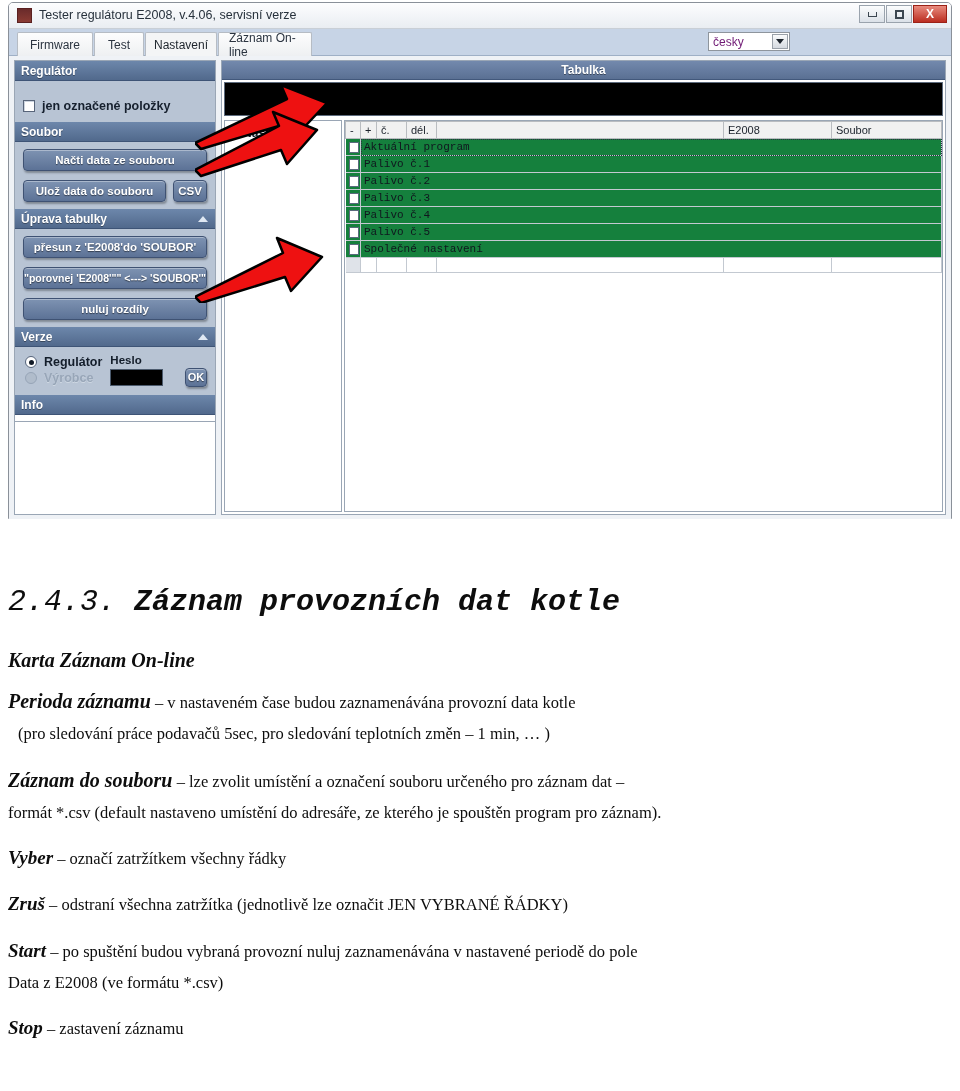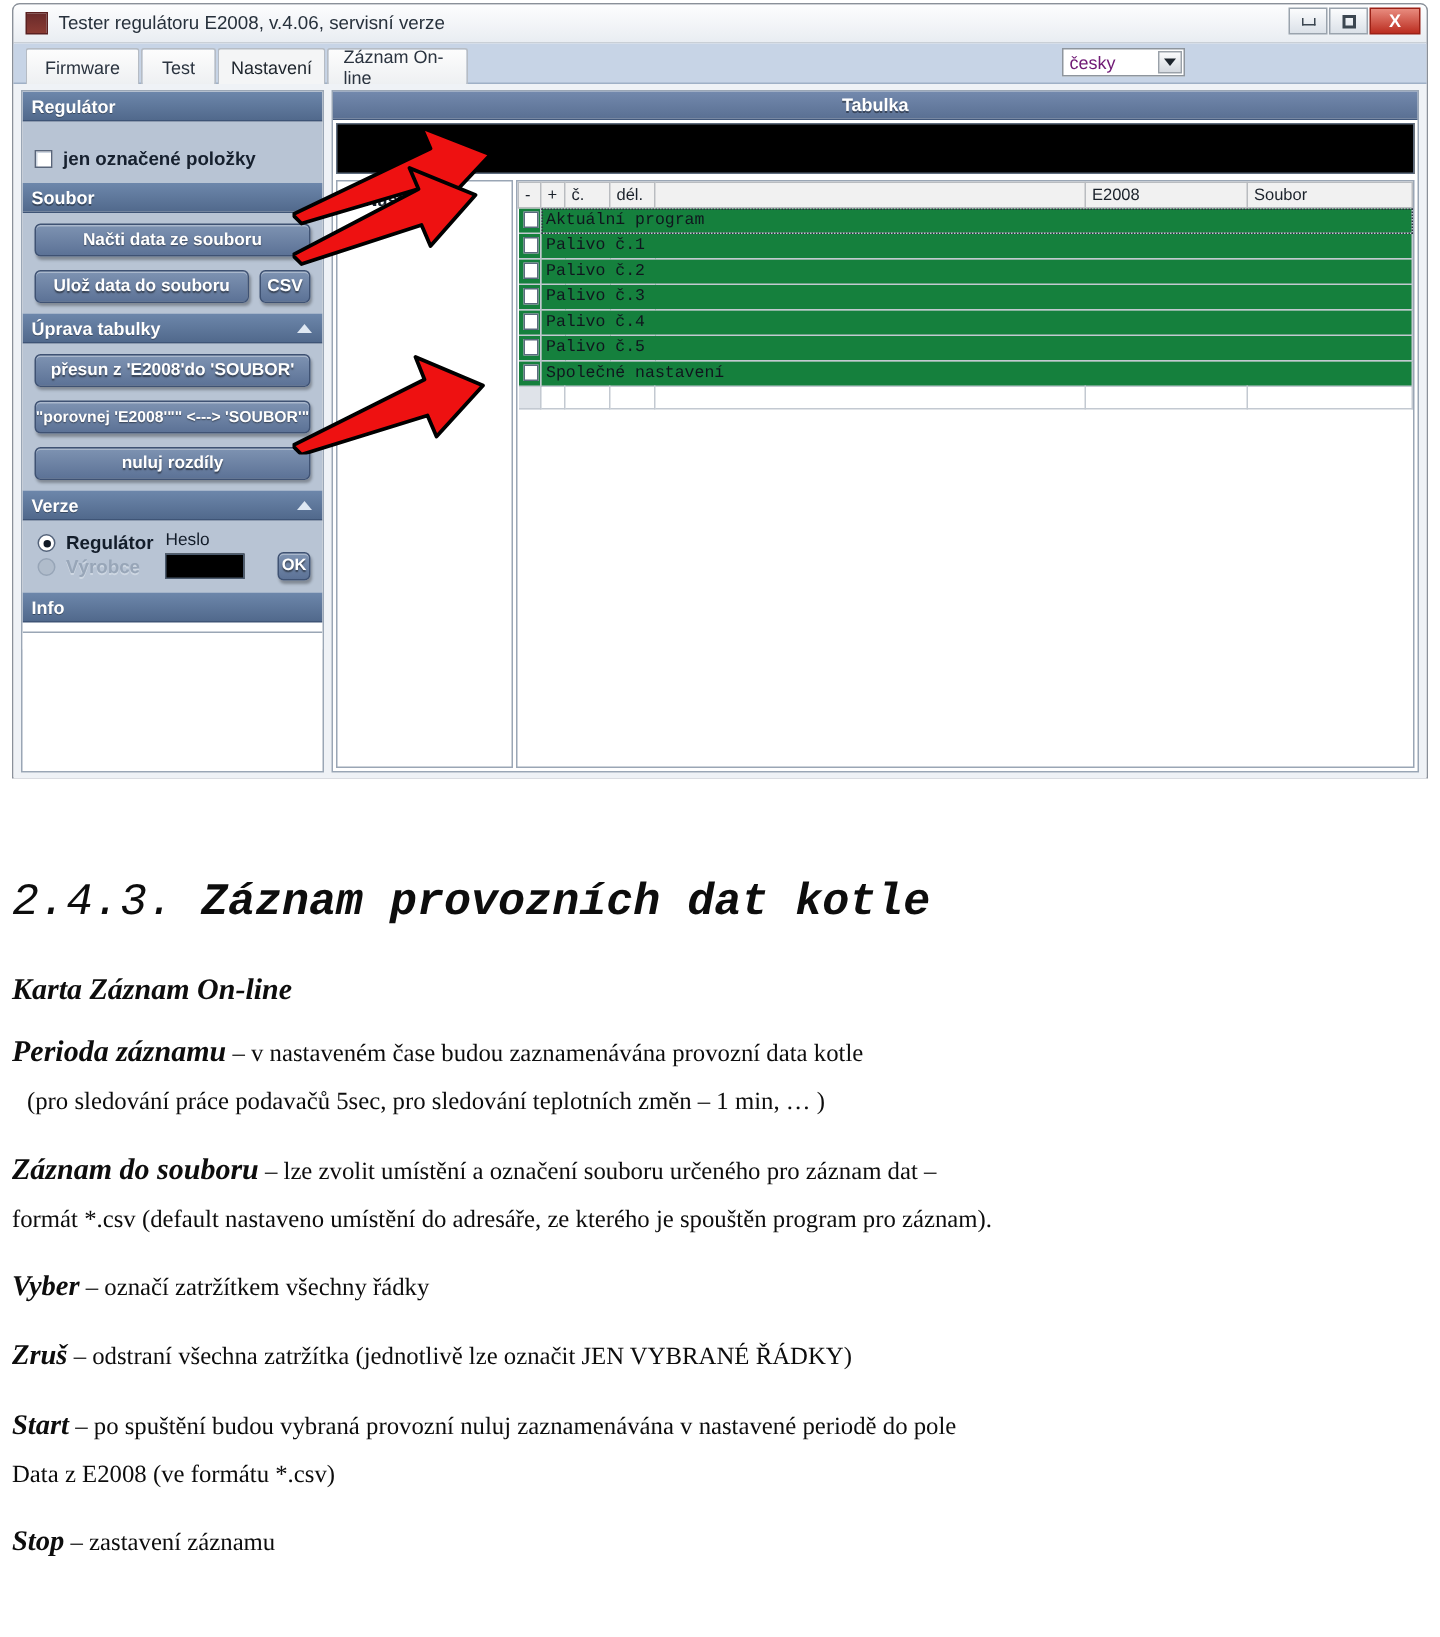--- a/index.html
+++ b/index.html
@@ -300,21 +300,21 @@
                 <span class="dot"></span>
               </span>
             <span class="radio-label">Regulátor</span>
           </div>
           <div class="radio-row">
             <span class="radio disabled"></span>
             <span class="radio-label disabled">Výrobce</span>
           </div>
         </div>
         <div style="flex:1;">
-          <div style="font-size:11.5px;font-weight:normal;color:#121c29;margin-bottom:2px;">Heslo</div>
+          <div style="font-size:11.5px;font-weight:bold;color:#121c29;margin-bottom:2px;">Heslo</div>
           <div style="display:flex;align-items:center;gap:22px;">
             <div style="flex:1;height:17px;background:#000000;border:1px solid #4b5a6d;"></div>
             <div class="btn3d" style="width:22px;height:19px;font-size:11px;">OK</div>
           </div>
         </div>
       </div>
 
       <div class="sec-header">
         <span>Info</span>
       </div>

